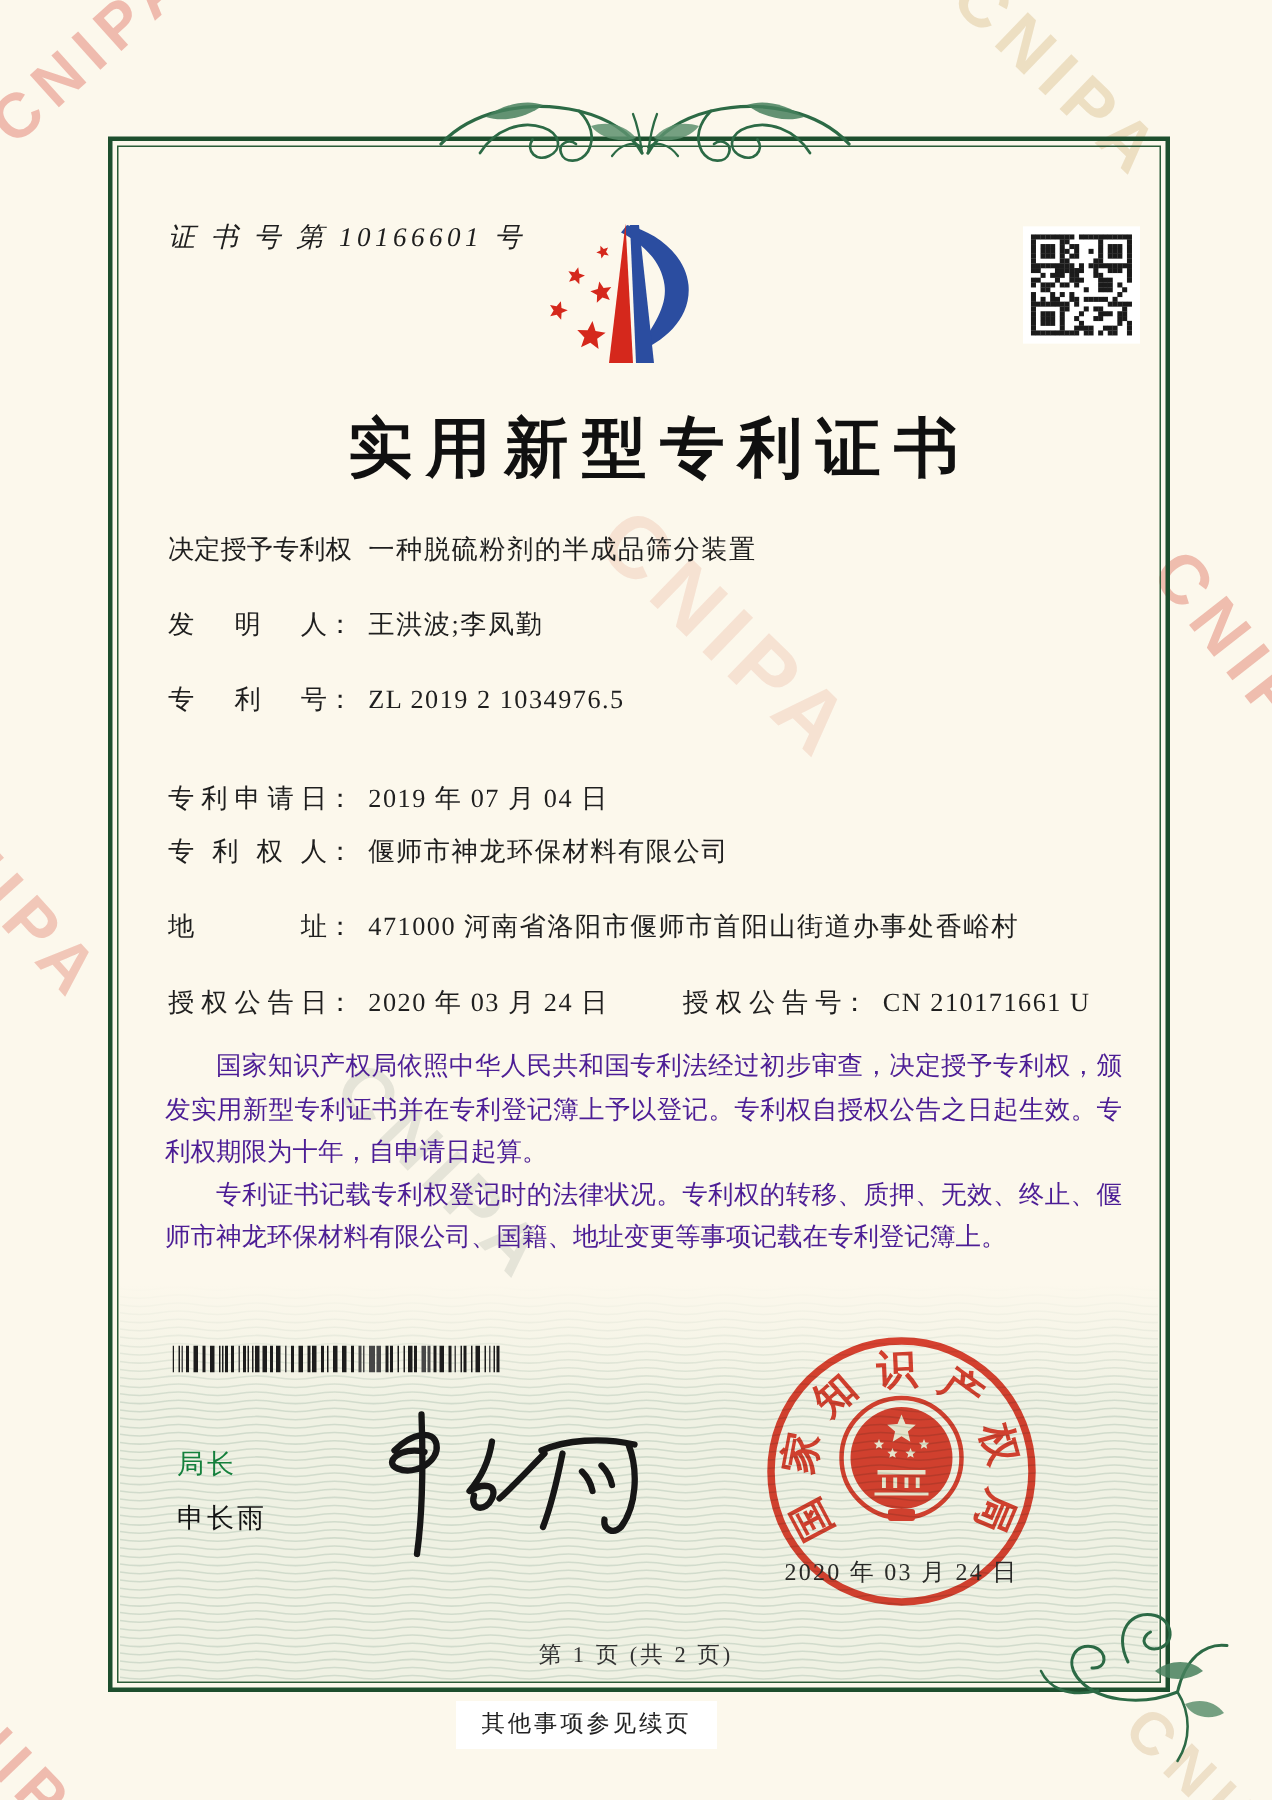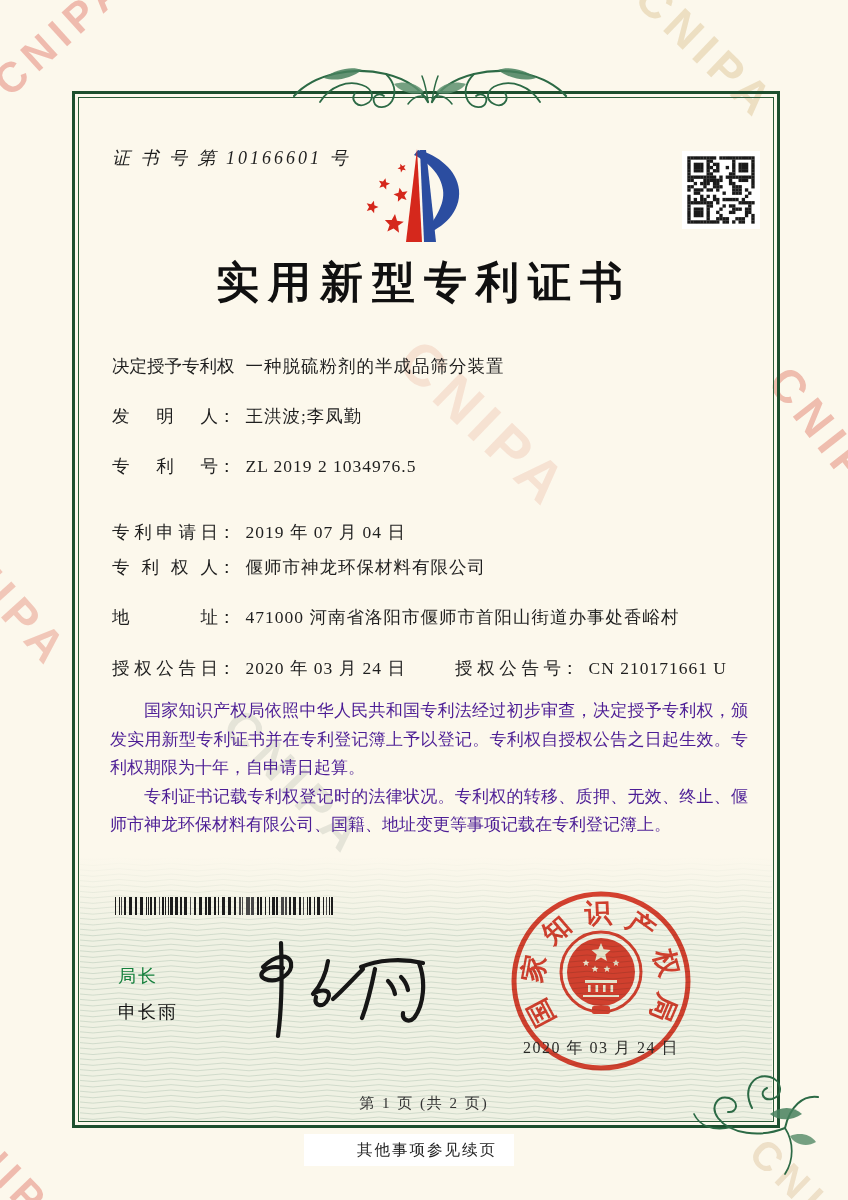--- a/index.html
+++ b/index.html
@@ -26,21 +26,21 @@
 
   
   #waves{position:absolute;left:80px;top:856px;z-index:0;}
   .waves-fade{position:absolute;left:80px;top:856px;width:692px;height:80px;z-index:0;
       background:linear-gradient(#fcf8ec,rgba(252,248,236,0));}
 
   .cert-no{position:absolute;left:112px;top:146px;z-index:3;font-size:18px;color:#1e1e1e;letter-spacing:3px;font-style:italic;}
   #logo{position:absolute;left:340px;top:138px;z-index:3;}
   #qr{position:absolute;left:682px;top:151px;z-index:3;background:#fff;}
 
-  .title{position:absolute;left:72px;top:254px;width:704px;z-index:3;margin:0;
+  .title{position:absolute;left:72px;top:254px;width:704px;z-index:3;margin:16px;
       text-align:center;font-size:43px;font-weight:700;color:#101010;letter-spacing:9px;}
 
   .row{position:absolute;left:112px;z-index:3;font-size:17.5px;color:#1f1f1f;white-space:nowrap;}
   .flabel{display:inline-block;width:106px;text-align:justify;text-align-last:justify;vertical-align:bottom;}
   .colon{display:inline-block;}
   .fvalue{margin-left:10px;letter-spacing:1px;}
   .grant-no-group{position:absolute;left:343px;top:0;}
 
   .body-text{position:absolute;left:110px;top:697px;width:638px;z-index:3;
       font-size:17px;line-height:28.6px;color:#4c1d95;text-align:justify;}
@@ -50,21 +50,21 @@
   .signer-title{position:absolute;left:118px;top:964px;z-index:3;font-size:18px;color:#15803d;
       font-family:Liberation Sans, sans-serif;letter-spacing:2px;}
   .signer-name{position:absolute;left:118px;top:1000px;z-index:3;font-size:18px;color:#141414;
       font-family:Liberation Sans, sans-serif;letter-spacing:2px;}
   #signature{position:absolute;left:225px;top:933px;z-index:3;}
   #seal{position:absolute;left:500px;top:884px;z-index:3;mix-blend-mode:multiply;}
 
   .page-footer{position:absolute;left:72px;top:1094px;width:704px;z-index:3;text-align:center;
       font-size:15px;color:#333;letter-spacing:2px;}
   .note-box{position:absolute;left:304px;top:1134px;width:174px;height:32px;z-index:3;
-      background:#ffffff;text-align:center;line-height:32px;font-size:15.5px;color:#222;letter-spacing:2px;padding-left:36px;}
+      background:#ffffff;text-align:center;line-height:32px;font-size:15.5px;color:#222;letter-spacing:2px;}
 
   .orn{position:absolute;z-index:4;pointer-events:none;}
   #orn-top{left:290px;top:56px;}
   #orn-br{left:690px;top:1066px;}
 </style>
 </head>
 <body>
 
 <div class="page">
 

